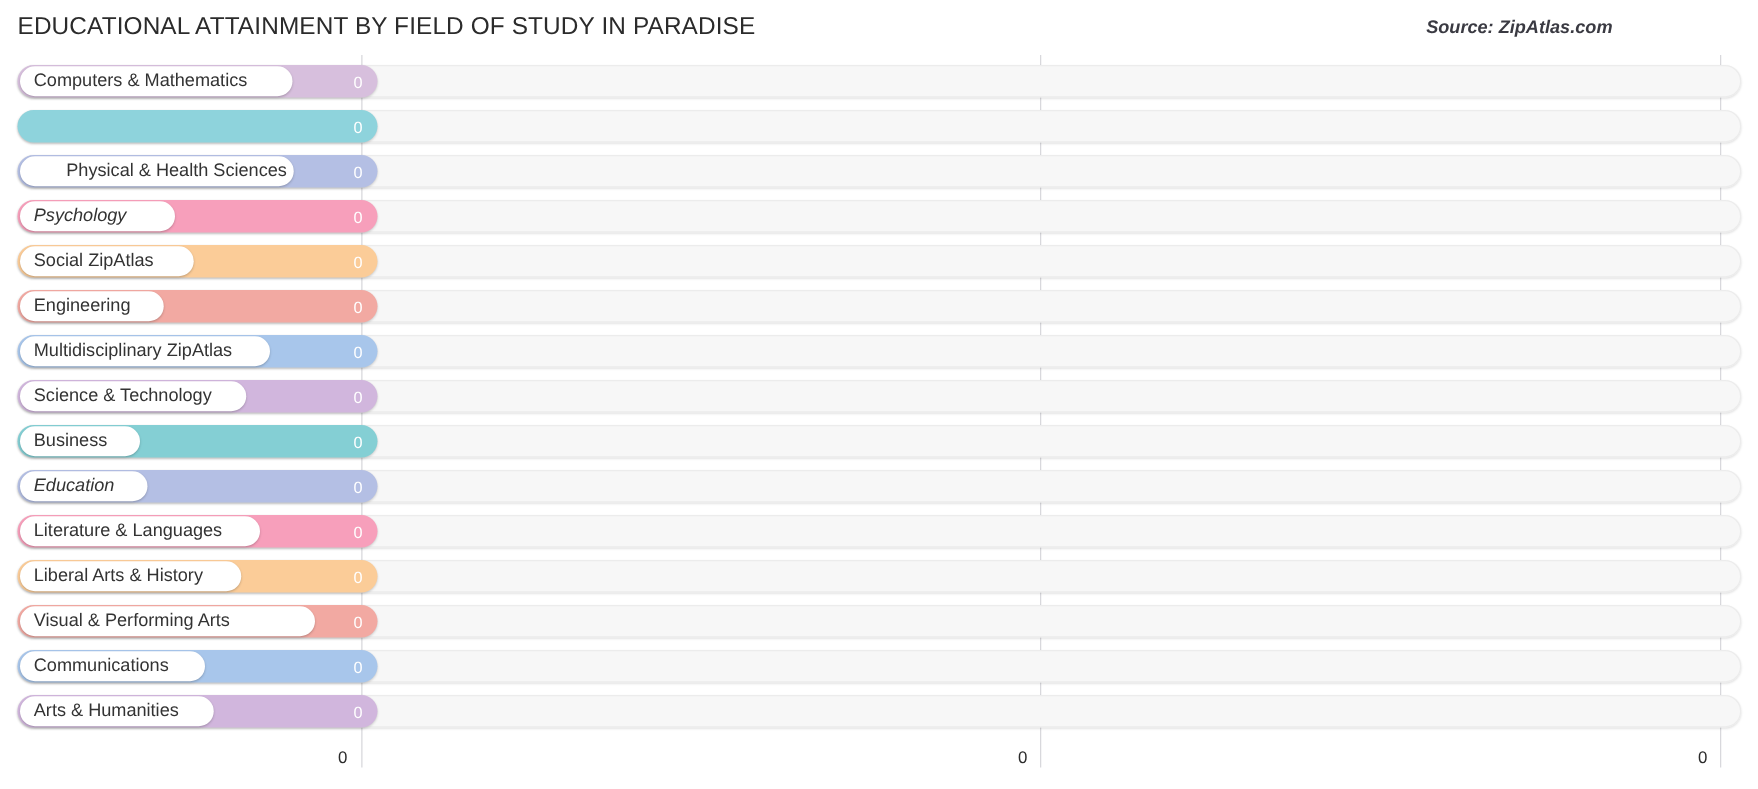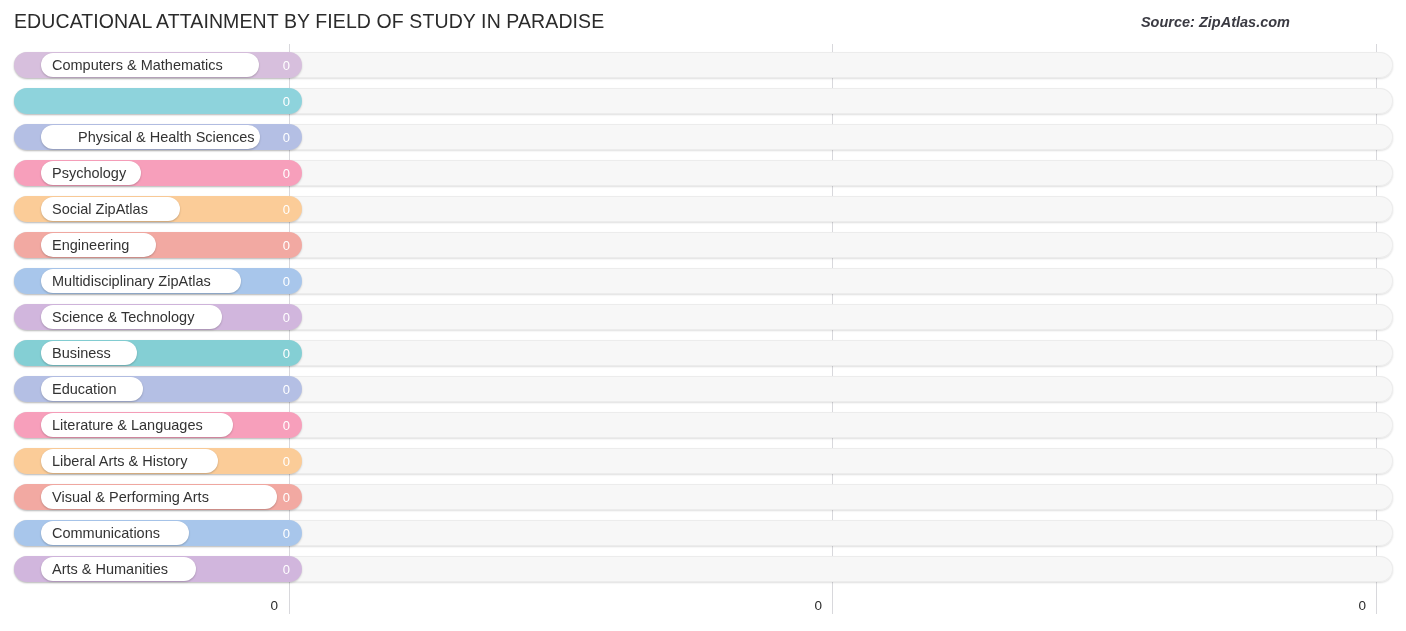--- a/index.html
+++ b/index.html
@@ -91,21 +91,21 @@
     left: 14px;
     top: 2px;
     height: 26px;
     border-radius: 13px;
     box-shadow: 0 1px 2px rgba(0,0,0,0.18);
   }
   
   .pill {
     position: absolute;
     top: 3px;
-    left: 41px;
+    left: 16px;
     height: 24px;
     background: #ffffff;
     border-radius: 12px;
     display: flex;
     align-items: center;
     padding: 0 14px 0 11px;
     box-shadow: 0 1px 2px rgba(0,0,0,0.22);
     box-sizing: border-box;
   }
   .pill-label {
@@ -188,21 +188,21 @@
         <div class="bar" style="width: 288px; background: rgb(180, 191, 228);"></div>
         <div class="bar-value" style="left: 14px; width: 288px;">0</div>
         <div class="pill" style="width: 219px; padding-left: 37px;">
           <span class="pill-label">Physical &amp; Health Sciences</span>
         </div>
       </div>
       <div class="row" style="top: 114px; width: 1406px;">
         <div class="track"></div>
         <div class="bar" style="width: 288px; background: rgb(247, 159, 187);"></div>
         <div class="bar-value" style="left: 14px; width: 288px;">0</div>
-        <div class="pill" style="width: 100px;">
+        <div class="pill" style="width: 124px; font-style: italic;">
           <span class="pill-label">Psychology</span>
         </div>
       </div>
       <div class="row" style="top: 150px; width: 1406px;">
         <div class="track"></div>
         <div class="bar" style="width: 288px; background: rgb(251, 204, 152);"></div>
         <div class="bar-value" style="left: 14px; width: 288px;">0</div>
         <div class="pill" style="width: 139px;">
           <span class="pill-label">Social ZipAtlas</span>
         </div>
@@ -236,21 +236,21 @@
         <div class="bar" style="width: 288px; background: rgb(132, 207, 212);"></div>
         <div class="bar-value" style="left: 14px; width: 288px;">0</div>
         <div class="pill" style="width: 96px;">
           <span class="pill-label">Business</span>
         </div>
       </div>
       <div class="row" style="top: 330px; width: 1406px;">
         <div class="track"></div>
         <div class="bar" style="width: 288px; background: rgb(180, 191, 228);"></div>
         <div class="bar-value" style="left: 14px; width: 288px;">0</div>
-        <div class="pill" style="width: 102px;">
+        <div class="pill" style="width: 102px; font-style: italic;">
           <span class="pill-label">Education</span>
         </div>
       </div>
       <div class="row" style="top: 366px; width: 1406px;">
         <div class="track"></div>
         <div class="bar" style="width: 288px; background: rgb(247, 159, 187);"></div>
         <div class="bar-value" style="left: 14px; width: 288px;">0</div>
         <div class="pill" style="width: 192px;">
           <span class="pill-label">Literature &amp; Languages</span>
         </div>

